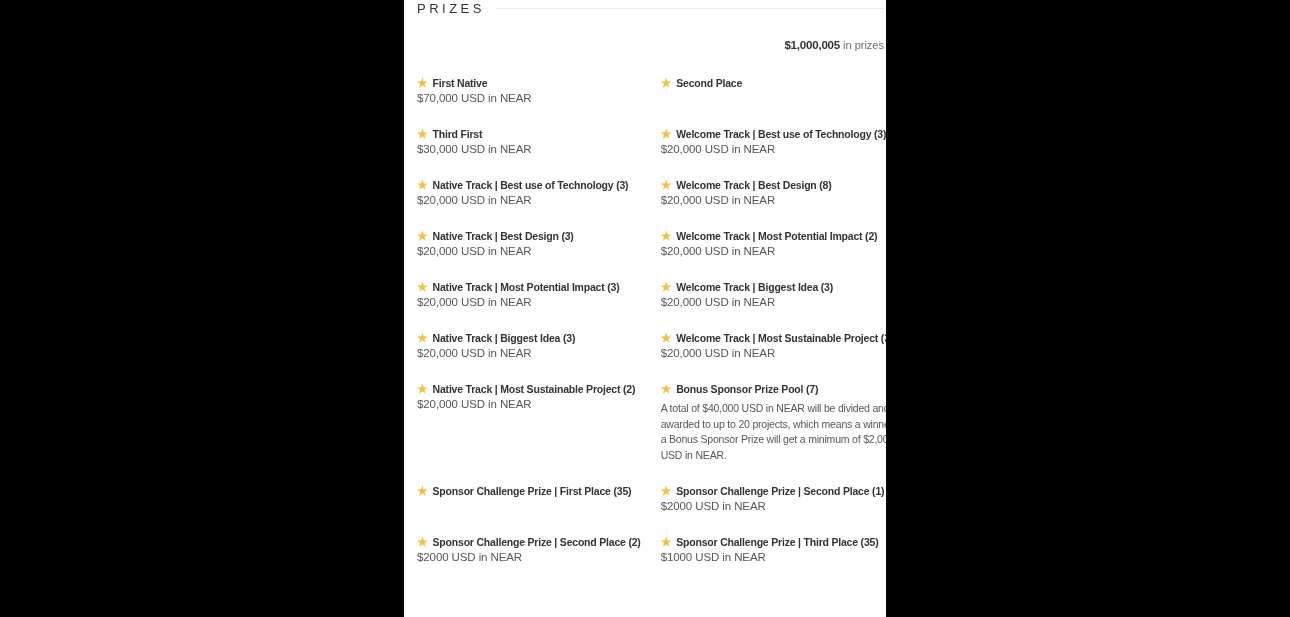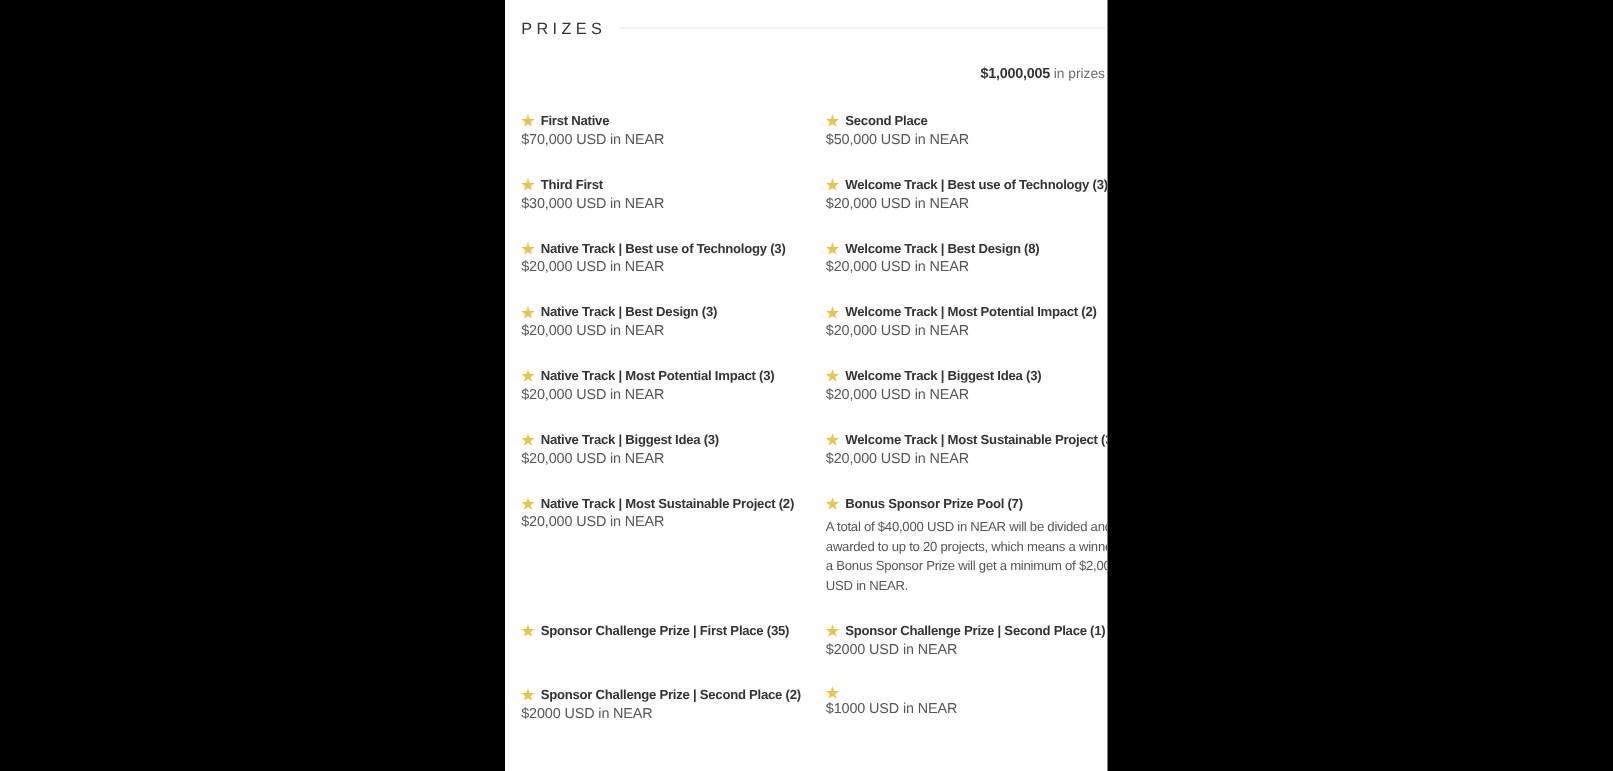--- a/index.html
+++ b/index.html
@@ -18,21 +18,21 @@
     height: 617px;
     background: #000000;
   }
   .content {
     position: absolute;
     left: 404px;
     top: 0;
     width: 482px;
     height: 617px;
     background: #ffffff;
-    padding: 14px 2px 0 13px;
+    padding: 0 2px 0 13px;
     overflow: hidden;
   }
   .section-head {
     display: flex;
     align-items: center;
   }
   .section-title {
     margin: 0;
     font-size: 13px;
     font-weight: 400;
@@ -125,21 +125,20 @@
     </div>
     <div class="prize-amount">$70,000 USD in NEAR</div>
 
   </div>
 
   <div class="prize">
     <div class="prize-title">
       <span class="medal">★</span>
       <span>Second Place</span>
     </div>
-    <div class="prize-amount">$50,000 USD in NEAR</div>
 
   </div>
 
   <div class="prize">
     <div class="prize-title">
       <span class="medal">★</span>
       <span>Third First</span>
     </div>
     <div class="prize-amount">$30,000 USD in NEAR</div>
 
@@ -266,20 +265,21 @@
       <span class="medal">★</span>
       <span>Sponsor Challenge Prize | Second Place (2)</span>
     </div>
     <div class="prize-amount">$2000 USD in NEAR</div>
 
   </div>
 
   <div class="prize">
     <div class="prize-title">
       <span class="medal">★</span>
+      <span>Sponsor Challenge Prize | Third Place (35)</span>
     </div>
     <div class="prize-amount">$1000 USD in NEAR</div>
 
   </div>
 </div>
 
   </div>
 </div>
 
 </body></html>

